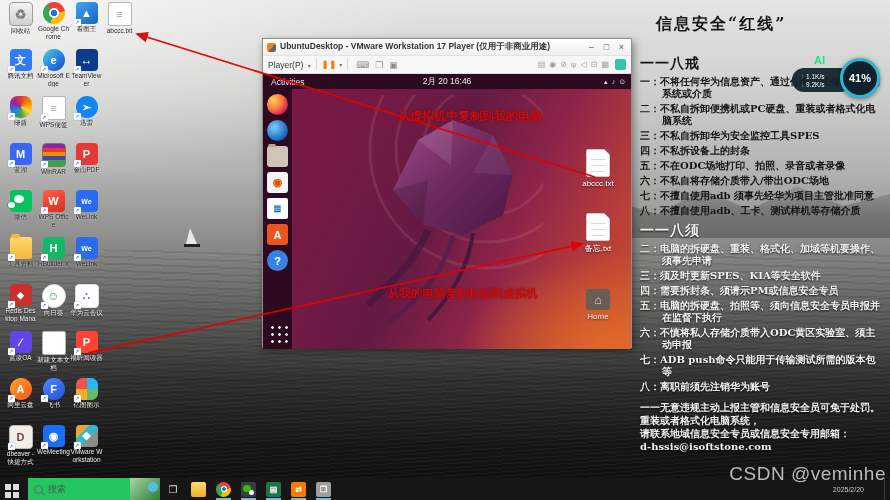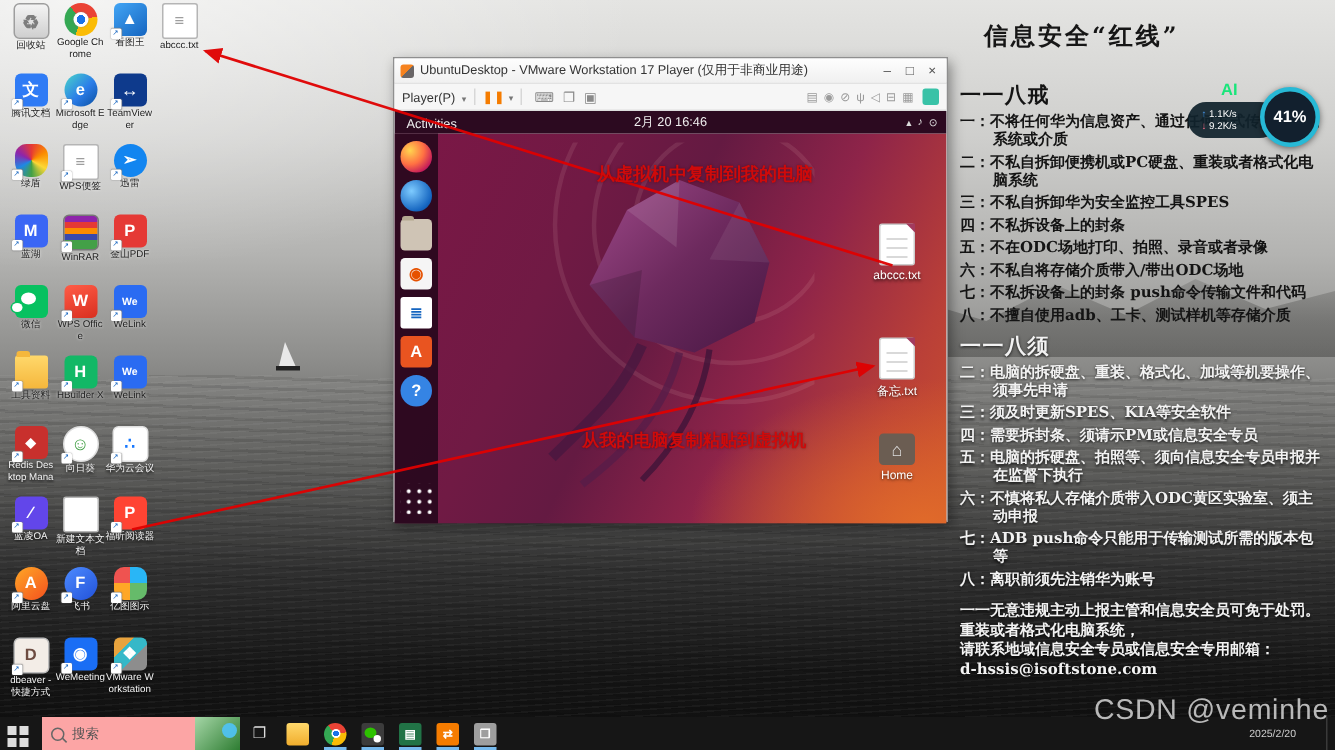--- a/index.html
+++ b/index.html
@@ -79,21 +79,21 @@
   .art-edraw{background:conic-gradient(#29b6f6 0 90deg,#66bb6a 90deg 180deg,#ffa726 180deg 270deg,#ef5350 270deg 360deg);border-radius:30%;}
   .art-dbeaver{background:#f3ede7;border:1px solid #bbb;}.art-dbeaver .gl{color:#6d4c41;}
   .art-wemeet{background:#1a6ef5;}
   .art-vmware{background:linear-gradient(135deg,#e8a33d 0 30%,#35b8c8 30% 60%,#8d8d8d 60% 100%);}
 
   
   #vmwin{position:absolute;left:262px;top:38px;width:370px;height:310px;z-index:20;background:#fff;
          border:1px solid #8f8f8f;box-sizing:border-box;box-shadow:2px 3px 8px rgba(0,0,0,.4);}
   .vm-titlebar{height:16px;background:linear-gradient(#fefefe,#f0f0f0);display:flex;align-items:center;padding:0 2px 0 4px;border-bottom:1px solid #e2e2e2;}
   .vm-logo{width:9px;height:9px;border-radius:2px;background:linear-gradient(135deg,#f5821f 50%,#696566 50%);margin-right:4px;flex:none;}
-  .vm-title{font-size:8.5px;color:#333;white-space:nowrap;overflow:hidden;flex:1;}
+  .vm-title{font-size:8.5px;color:#333;white-space:nowrap;overflow:hidden;flex:1;font-weight:bold;}
   .vm-btn{width:15px;height:13px;font-size:9px;line-height:13px;text-align:center;color:#555;cursor:pointer;}
   .vm-toolbar{height:17px;background:#f6f6f6;display:flex;align-items:center;padding:0 5px;border-bottom:1px solid #ddd;}
   .vm-menu{font-size:8.5px;color:#333;cursor:pointer;}
   .vm-sep{width:1px;height:11px;background:#d7d7d7;margin:0 5px;}
   .vm-pause{color:#f57c00;font-size:8px;font-weight:bold;letter-spacing:1px;cursor:pointer;}
   .vm-caret{font-size:6px;color:#777;margin-left:2px;}
   .tool-gl{font-size:9px;color:#8a8a8a;margin:0 3px;cursor:pointer;}
   .vm-right{margin-left:auto;display:flex;align-items:center;}
   .dev-gl{font-size:8px;color:#9a9a9a;margin:0 2px;cursor:pointer;}
   .vm-green{width:11px;height:11px;border-radius:2px;background:#39c2a7;margin-left:4px;cursor:pointer;}
@@ -130,21 +130,21 @@
   
   #arrows{position:absolute;left:0;top:0;z-index:45;pointer-events:none;}
   .red-note{position:absolute;z-index:46;color:#cf0a0a;font-weight:bold;font-size:12px;text-shadow:0 0 2px rgba(0,0,0,.35);pointer-events:none;margin-top:11px;}
   #note1{left:398px;top:97px;}
   #note2{left:388px;top:275px;font-size:11.5px;}
 
   
   #taskbar{position:absolute;left:0;right:0;bottom:0;height:22px;background:#161616;z-index:55;display:flex;align-items:center;}
   .start{width:28px;height:22px;display:flex;align-items:center;justify-content:center;cursor:pointer;}
   .winlogo{width:6px;height:6px;background:#ddd;box-shadow:8px 0 #ddd,0 8px #ddd,8px 8px #ddd;margin:-8px 8px 0 -8px;transform:translate(2px,2px);}
-  .searchbox{width:132px;height:22px;background:#fca5a5;display:flex;align-items:center;padding-left:6px;box-sizing:border-box;cursor:text;}
+  .searchbox{width:132px;height:22px;background:#22c55e;display:flex;align-items:center;padding-left:6px;box-sizing:border-box;cursor:text;}
   .glass{width:7px;height:7px;border:1px solid #666;border-radius:50%;position:relative;flex:none;}
   .glass::after{content:"";position:absolute;width:4px;height:1px;background:#666;right:-3px;bottom:-1px;transform:rotate(45deg);}
   .searchtext{font-size:9px;color:#555;margin-left:5px;flex:1;}
   .weather{width:30px;height:22px;background:linear-gradient(135deg,#a5d6a7,#2e7d32);position:relative;overflow:hidden;flex:none;cursor:pointer;}
   .weather::after{content:"";position:absolute;right:2px;top:4px;width:10px;height:10px;border-radius:50%;background:#4fc3f7;opacity:.9;}
   .taskview{width:26px;height:22px;display:flex;align-items:center;justify-content:center;color:#ddd;font-size:10px;cursor:pointer;}
   .pin{width:25px;height:22px;display:flex;align-items:center;justify-content:center;position:relative;cursor:pointer;}
   .pin.run::after{content:"";position:absolute;bottom:0;left:5px;right:5px;height:2px;background:#76b9ed;}
   .tic{width:15px;height:15px;border-radius:2px;display:flex;align-items:center;justify-content:center;font-size:8px;color:#fff;font-weight:bold;}
   .t-folder{background:linear-gradient(#ffd86b,#f0ad2d);border-radius:2px;}
@@ -172,21 +172,21 @@
 
   <div id="board">
     <div class="b-title">信息安全“红线”</div>
     <div class="b-h dark">一一八戒</div>
     <div class="b-item dark">一：不将任何华为信息资产、通过任何方式传到非华为系统或介质</div>
     <div class="b-item dark">二：不私自拆卸便携机或PC硬盘、重装或者格式化电脑系统</div>
     <div class="b-item dark">三：不私自拆卸华为安全监控工具SPES</div>
     <div class="b-item dark">四：不私拆设备上的封条</div>
     <div class="b-item dark">五：不在ODC场地打印、拍照、录音或者录像</div>
     <div class="b-item dark">六：不私自将存储介质带入/带出ODC场地</div>
-    <div class="b-item dark">七：不私拆设备上的封条 push命令传输文件和代码</div>
+    <div class="b-item dark">七：不擅自使用adb 须事先经华为项目主管批准同意</div>
     <div class="b-item dark">八：不擅自使用adb、工卡、测试样机等存储介质</div>
     <div class="b-h light">一一八须</div>
     <div class="b-item light">二：电脑的拆硬盘、重装、格式化、加域等机要操作、须事先申请</div>
     <div class="b-item light">三：须及时更新SPES、KIA等安全软件</div>
     <div class="b-item light">四：需要拆封条、须请示PM或信息安全专员</div>
     <div class="b-item light">五：电脑的拆硬盘、拍照等、须向信息安全专员申报并在监督下执行</div>
     <div class="b-item light">六：不慎将私人存储介质带入ODC黄区实验室、须主动申报</div>
     <div class="b-item light">七：ADB push命令只能用于传输测试所需的版本包等</div>
     <div class="b-item light">八：离职前须先注销华为账号</div>
     <div style="height:5px"></div>
@@ -482,21 +482,21 @@
           <span class="dk dk-writer">≣</span>
           <span class="dk dk-software">A</span>
           <span class="dk dk-help">?</span>
           <span class="dk dk-grid"></span>
         </div>
         <div class="u-files">
           <div class="u-file" style="top:60px">
             <span class="file-doc"></span>
             <span class="u-flabel">abccc.txt</span>
           </div>
-          <div class="u-file" style="top:136px">
+          <div class="u-file" style="top:124px">
             <span class="file-doc"></span>
             <span class="u-flabel">备忘.txt</span>
           </div>
           <div class="u-file" style="top:200px">
             <span class="file-home">⌂</span>
             <span class="u-flabel">Home</span>
           </div>
         </div>
       </div>
     </div>

